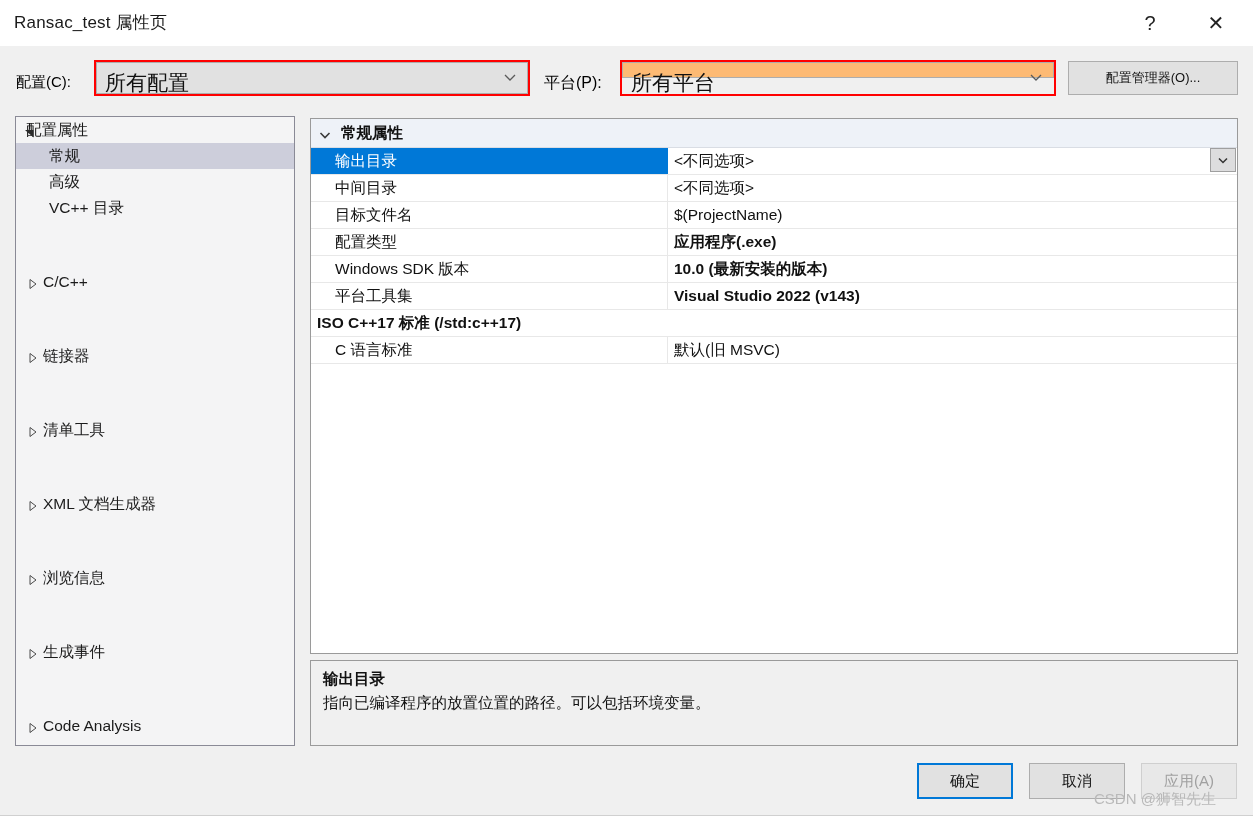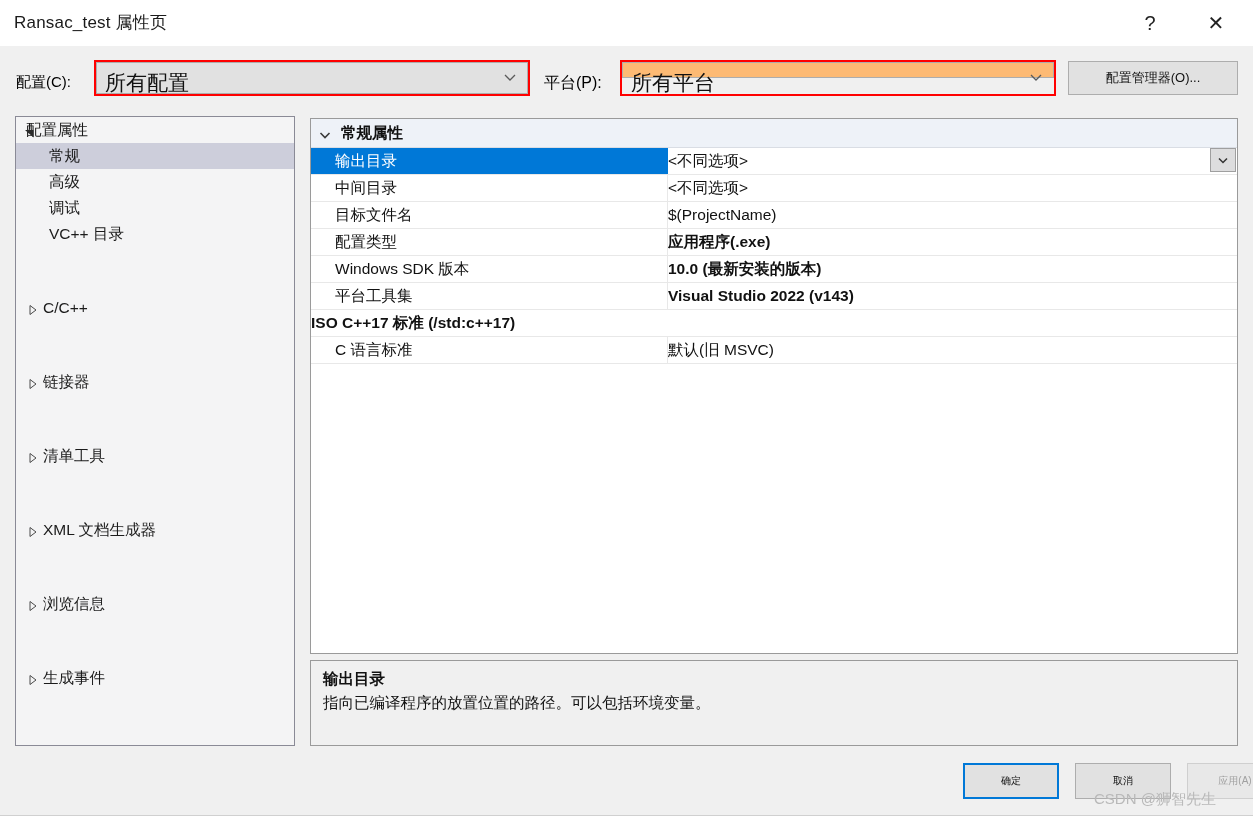--- a/index.html
+++ b/index.html
@@ -210,20 +210,21 @@
     color: #111;
     white-space: nowrap;
     overflow: hidden;
     border-right: 1px solid #e8e8e8;
     height: 26px;
     line-height: 26px;
   }
   .prop-value {
     flex: 1;
     box-sizing: border-box;
+    padding-left: 6px;
     font-size: 15.5px;
     color: #111;
     white-space: nowrap;
     overflow: hidden;
     height: 26px;
     line-height: 26px;
   }
   .prop-value.bold { font-weight: bold; }
   .prop-row.selected .prop-name {
     background: #0078d7;
@@ -269,26 +270,25 @@
     white-space: nowrap;
   }
 
   
   .dlg-btn {
     position: absolute;
     width: 96px; height: 36px;
     background: #e1e1e1;
     border: 1px solid #adadad;
     box-sizing: border-box;
-    font-size: 10px;
+    font-size: 15px;
     font-family: "Liberation Sans", "DejaVu Sans", sans-serif;
     color: #111;
     cursor: default;
     padding: 0;
-    margin-left: 46px;
   }
   #ok-btn {
     left: 917px; top: 763px;
     border: 2px solid #0078d7;
     background: #e1e1e1;
   }
   #cancel-btn { left: 1029px; top: 763px; }
   #apply-btn {
     left: 1141px; top: 763px;
     color: #a0a0a0;
@@ -358,23 +358,20 @@
       <span class="arrow-down"><svg width="11" height="11" viewBox="0 0 11 11">
           <path d="M1 2 L9.5 2 L9.5 9.5 Z" fill="#2b2b2b"></path>
         </svg></span>
       <span class="tree-label">配置属性</span>
     </div>
     <div class="tree-item child selected">
       <span class="tree-label">常规</span>
     </div>
     <div class="tree-item child">
       <span class="tree-label">高级</span>
-    </div>
-    <div class="tree-item child">
-      <span class="tree-label">调试</span>
     </div>
     <div class="tree-item child">
       <span class="tree-label">VC++ 目录</span>
     </div>
     <div class="tree-item childexp">
       <span class="arrow-right"><svg width="10" height="12" viewBox="0 0 10 12">
           <path d="M2 1.5 L8 6 L2 10.5 Z" fill="none" stroke="#4a4a4a" stroke-width="1"></path>
         </svg></span>
       <span class="tree-label">C/C++</span>
     </div>

